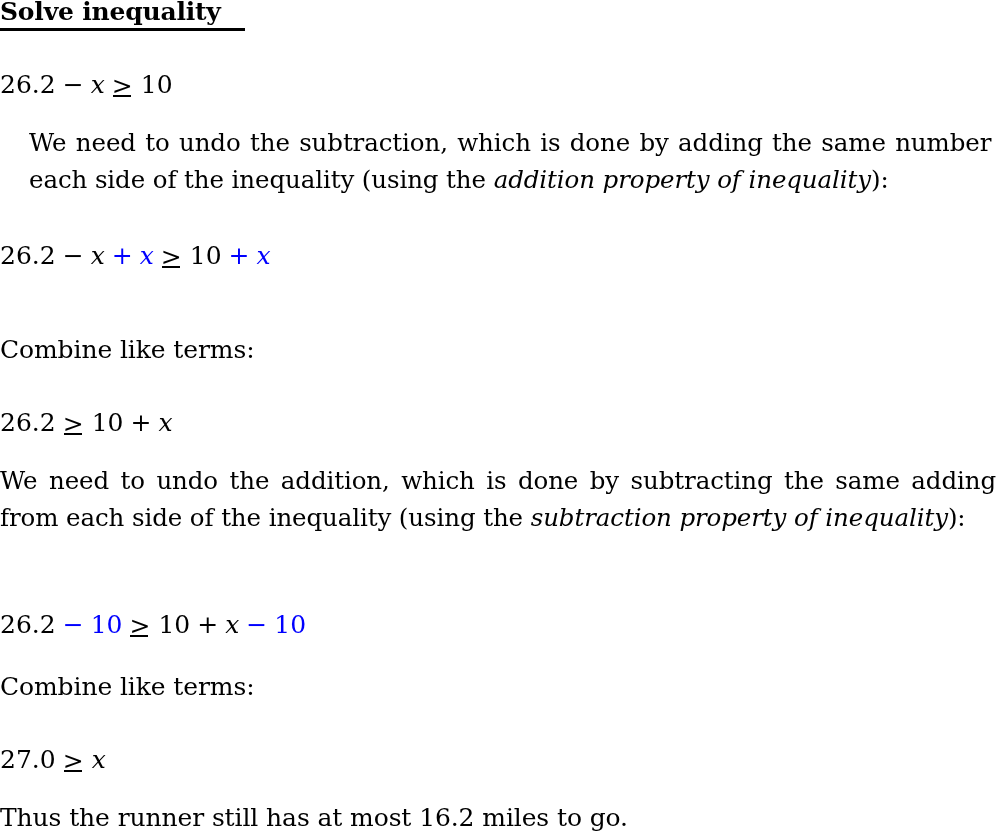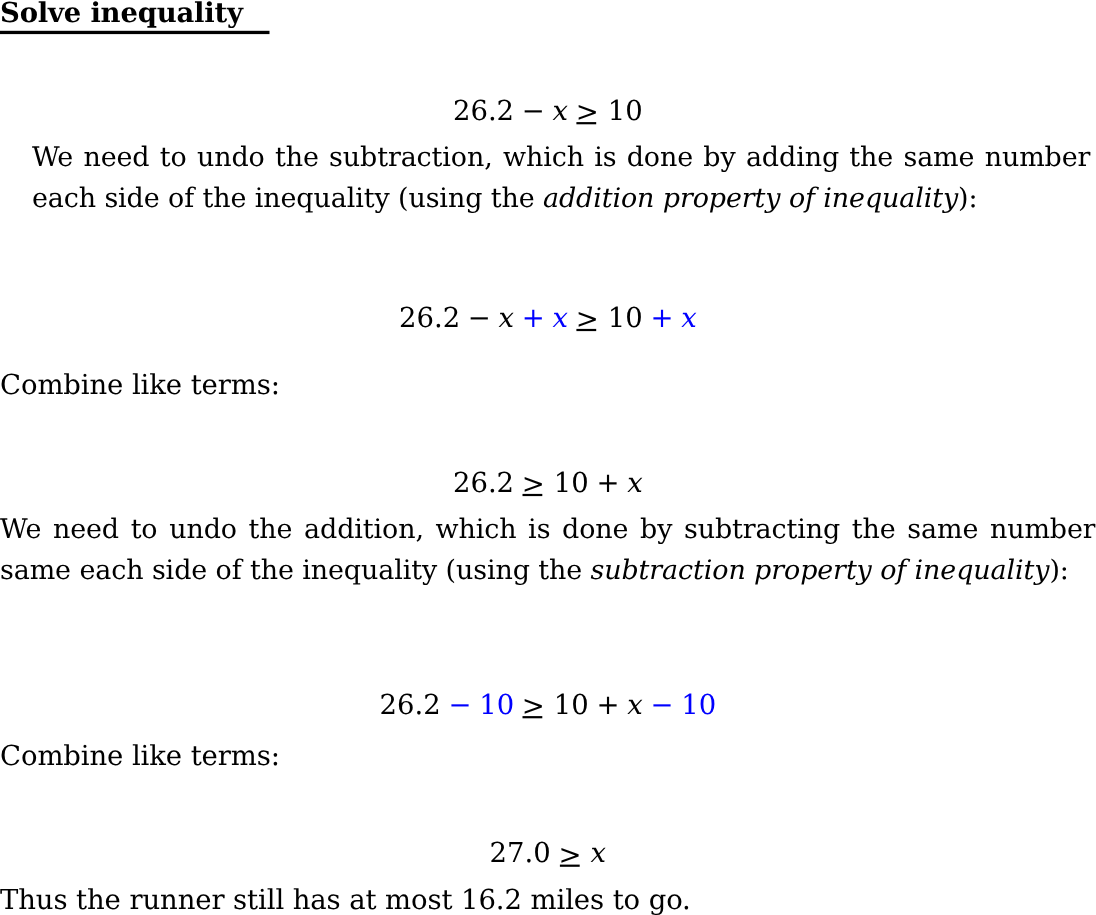--- a/index.html
+++ b/index.html
@@ -64,25 +64,24 @@
     line-height: 37px;
     white-space: nowrap;
     letter-spacing: -0.1px;
   }
 
   
   .eq {
     position: absolute;
     left: 0;
     width: 996px;
-    text-align: center;
+    text-align: left;
     font-size: 25px;
     line-height: 34px;
     white-space: nowrap;
-    margin-top: 16px;
   }
   .eq .num { font-style: normal; }
   .eq .var { font-style: italic; font-family: "DejaVu Serif", "Liberation Serif", serif; }
   .eq .op  { font-style: normal; }
   .eq .blue { color: #0000ff; }
 
   
   .msp { display: inline-block; width: 7px; }
 
   
@@ -117,32 +116,32 @@
   <div class="title-rule"></div>
 
   <div class="eq" style="top:68px;">
     <span class="num">26.2</span><span class="msp"></span><span class="op">−</span><span class="msp"></span><span class="var">x</span><span class="msp"></span><span class="geq"><span class="gt">&gt;</span><span class="bar"></span></span><span class="msp"></span><span class="num">10</span>
   </div>
 
   <div class="para" style="top:124px;padding-left:29px;">
     <span>We need to undo the subtraction, which is done by adding the same number to each side of the inequality (using the </span><span class="it">addition property of inequality</span><span>):</span>
   </div>
 
-  <div class="eq" style="top:256px;">
+  <div class="eq" style="top:239px;">
     <span class="num">26.2</span><span class="msp"></span><span class="op">−</span><span class="msp"></span><span class="var">x</span><span class="msp"></span><span class="op blue">+</span><span class="msp"></span><span class="var blue">x</span><span class="msp"></span><span class="geq"><span class="gt">&gt;</span><span class="bar"></span></span><span class="msp"></span><span class="num">10</span><span class="msp"></span><span class="op blue">+</span><span class="msp"></span><span class="var blue">x</span>
   </div>
 
   <div class="lead" style="top:331px;">Combine like terms:</div>
 
   <div class="eq" style="top:406px;">
     <span class="num">26.2</span><span class="msp"></span><span class="geq"><span class="gt">&gt;</span><span class="bar"></span></span><span class="msp"></span><span class="num">10</span><span class="msp"></span><span class="op">+</span><span class="msp"></span><span class="var">x</span>
   </div>
 
   <div class="para" style="top:462px;">
-    <span>We need to undo the addition, which is done by subtracting the same number same each side of the inequality (using the </span><span class="it">subtraction property of inequality</span><span>):</span>
+    <span>We need to undo the addition, which is done by subtracting the same adding from each side of the inequality (using the </span><span class="it">subtraction property of inequality</span><span>):</span>
   </div>
 
   <div class="eq" style="top:608px;">
     <span class="num">26.2</span><span class="msp"></span><span class="op blue">−</span><span class="msp"></span><span class="num blue">10</span><span class="msp"></span><span class="geq"><span class="gt">&gt;</span><span class="bar"></span></span><span class="msp"></span><span class="num">10</span><span class="msp"></span><span class="op">+</span><span class="msp"></span><span class="var">x</span><span class="msp"></span><span class="op blue">−</span><span class="msp"></span><span class="num blue">10</span>
   </div>
 
   <div class="lead" style="top:668px;">Combine like terms:</div>
 
   <div class="eq" style="top:743px;">
     <span class="num">27.0</span><span class="msp"></span><span class="geq"><span class="gt">&gt;</span><span class="bar"></span></span><span class="msp"></span><span class="var">x</span>

